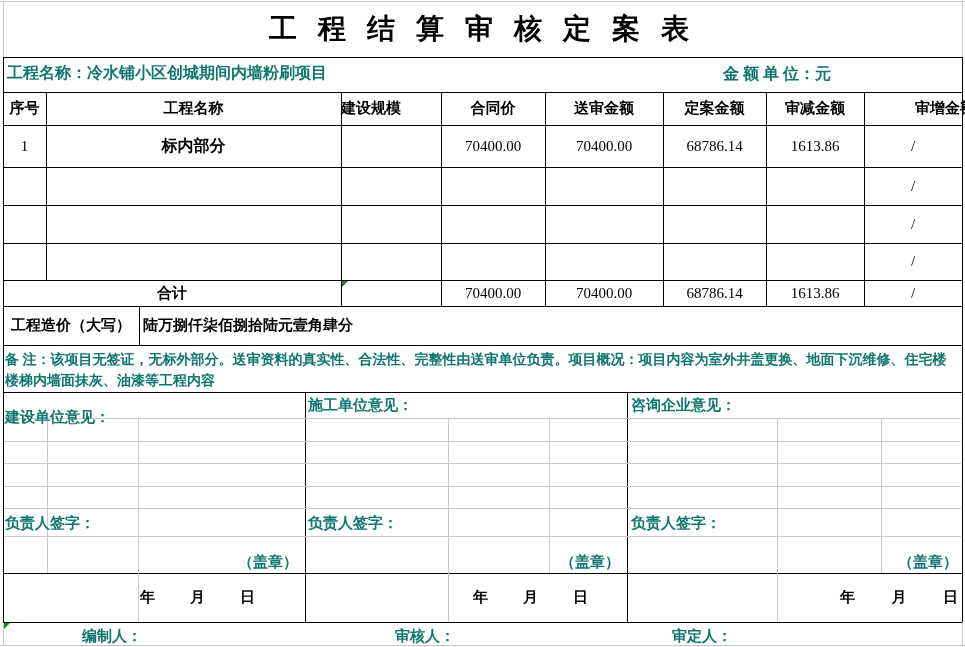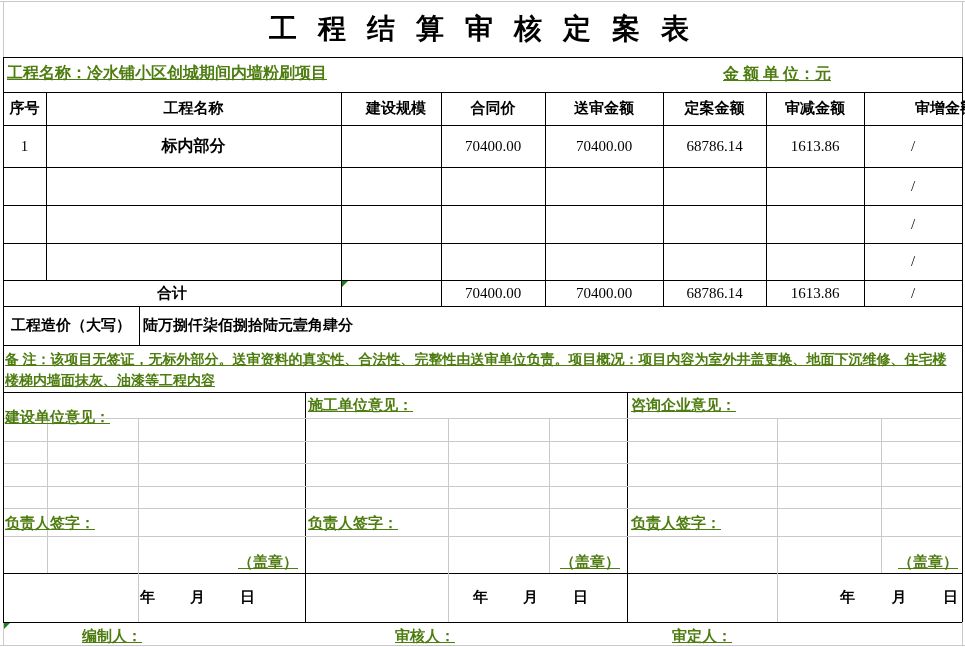--- a/index.html
+++ b/index.html
@@ -1,20 +1,20 @@
 <!DOCTYPE html>
 <html><head>
 <meta charset="utf-8">
 <style>
   html,body{margin:0;padding:0;background:#fff;}
   .sheet{
     position:relative;width:965px;height:647px;background:#ffffff;overflow:hidden;
     font-family:"Liberation Serif", serif;color:#000;
   }
-  .t{position:absolute;white-space:nowrap;color:#4d7c0f;text-decoration:underline;}
+  .t{position:absolute;white-space:nowrap;color:#0f766e;}
   .c{position:absolute;display:flex;align-items:center;justify-content:center;text-align:left;white-space:nowrap;}
   .hl{position:absolute;height:1px;background:#000;}
   .vl{position:absolute;width:1px;background:#000;}
   .ghl{position:absolute;height:1px;background:#c9c9c9;}
   .gvl{position:absolute;width:1px;background:#c9c9c9;}
   .cjk-b{font-weight:bold;}
   .num{font-size:15px;font-weight:normal;}
   .hdr{font-size:15px;font-weight:bold;}
   .tri{position:absolute;width:0;height:0;border-top:6px solid #1e7d1e;border-right:6px solid transparent;}
   .datebox{position:absolute;display:flex;justify-content:space-between;font-size:15px;font-weight:bold;}
@@ -72,21 +72,21 @@
   <div class="gvl" style="left:448px;top:418px;height:204px;"></div>
   <div class="gvl" style="left:549px;top:418px;height:155px;"></div>
   <div class="gvl" style="left:777px;top:418px;height:204px;"></div>
   <div class="gvl" style="left:881px;top:418px;height:155px;"></div>
 
   <div class="tri" style="left:342px;top:281px;"></div>
   <div class="tri" style="left:4px;top:623px;"></div>
 
   <div class="c hdr" style="left:3px;top:92px;width:43px;height:33px;">序号</div>
   <div class="c hdr" style="left:46px;top:92px;width:295px;height:33px;">工程名称</div>
-  <div class="c hdr" style="left:346px;top:92px;width:100px;height:33px;">建设规模</div>
+  <div class="c hdr" style="left:321px;top:92px;width:100px;height:33px;">建设规模</div>
   <div class="c hdr" style="left:441px;top:92px;width:104px;height:33px;">合同价</div>
   <div class="c hdr" style="left:663px;top:92px;width:103px;height:33px;">定案金额</div>
   <div class="c hdr" style="left:545px;top:92px;width:118px;height:33px;">送审金额</div>
   <div class="c hdr" style="left:766px;top:92px;width:98px;height:33px;">审减金额</div>
   <div class="c hdr" style="left:864px;top:92px;width:98px;height:33px;margin-left:32px;">审增金额</div>
 
   <div class="c num" style="left:3px;top:125px;width:43px;height:42px;">1</div>
   <div class="c cjk-b" style="left:46px;top:125px;width:295px;height:42px;font-size:16px;">标内部分</div>
   <div class="c num" style="left:441px;top:125px;width:104px;height:42px;">70400.00</div>
   <div class="c num" style="left:545px;top:125px;width:118px;height:42px;">70400.00</div>

